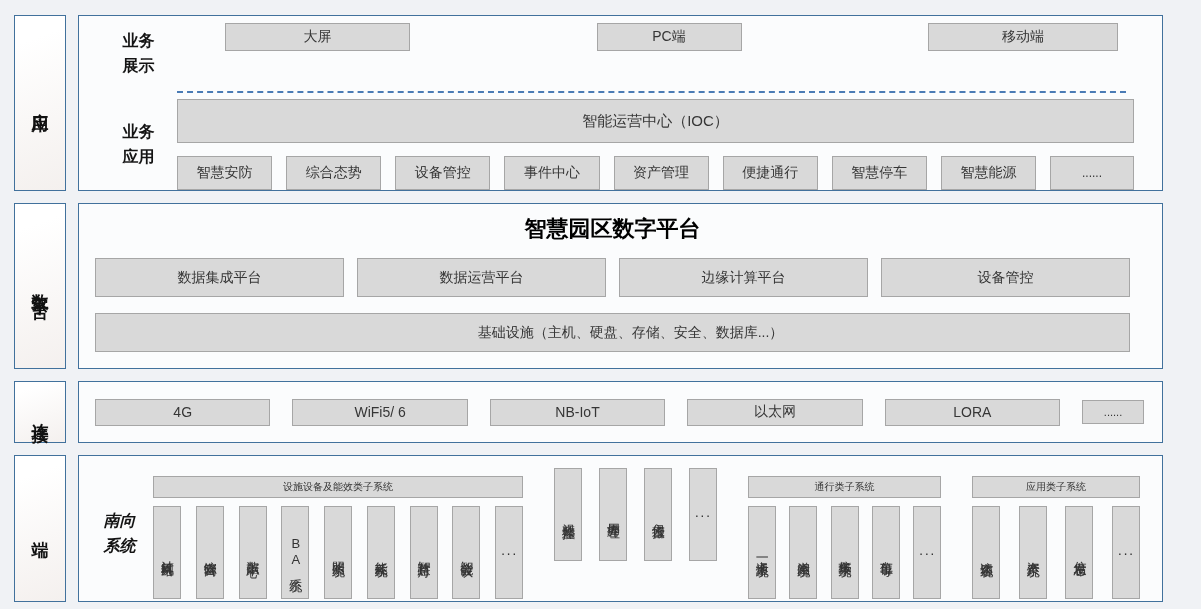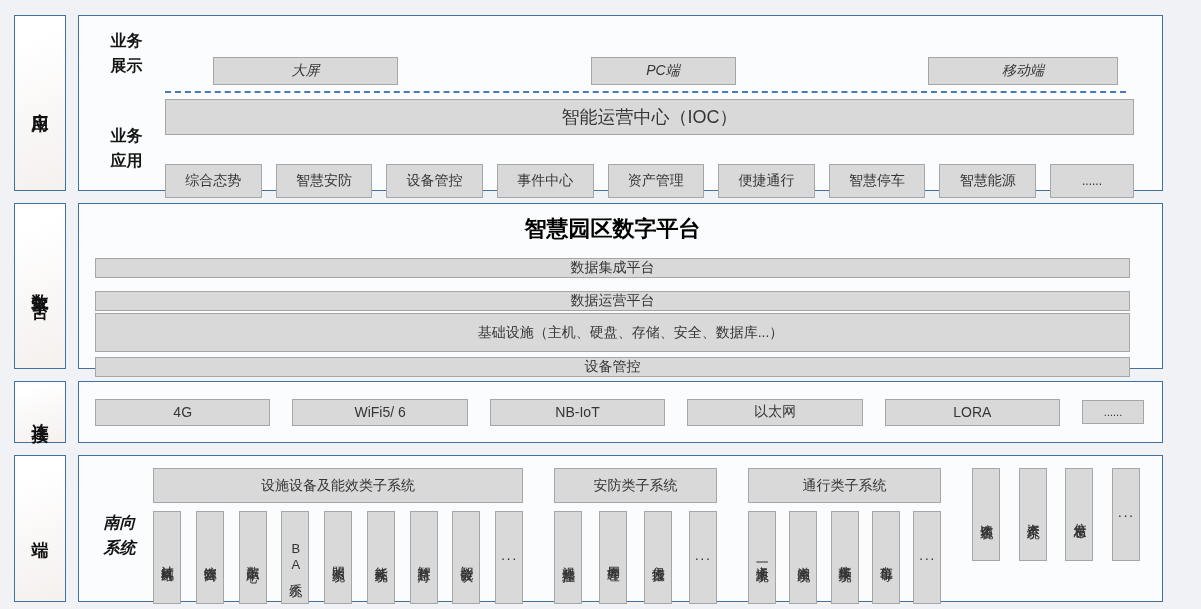--- a/index.html
+++ b/index.html
@@ -53,72 +53,71 @@
     font-weight:bold;font-size:16px;line-height:1.55;color:#141414;
     width:2.2em;text-align:left;
     display:flex;align-items:center;
     margin:0 auto;
   }
   
   .p1{
     display:grid;
     grid-template-columns:74px 1fr;
     grid-template-rows:62px 14px 1fr;
-    padding:7px 28px 11px 12px;
+    padding:7px 28px 11px 24px;
   }
   .p1 .cell-label1{grid-column:1;grid-row:1;display:flex;align-items:center;justify-content:center;}
   .p1 .cell-disp{grid-column:2;grid-row:1;}
   .p1 .cell-div{grid-column:2;grid-row:2;display:flex;align-items:center;}
   .p1 .cell-label2{grid-column:1;grid-row:3;display:flex;align-items:center;justify-content:center;}
   .p1 .cell-apps{grid-column:2;grid-row:3;}
   .display-boxes{
     height:100%;
-    display:flex;align-items:flex-end;justify-content:space-between;
+    display:flex;align-items:flex-start;justify-content:space-between;
     padding:0 16px 0 48px;
-    font-style:italic;
   }
   .display-boxes div.gbox{height:28px;}
   .display-boxes div.gbox:nth-of-type(1){width:185px;}
   .display-boxes div.gbox:nth-of-type(2){width:145px;}
   .display-boxes div.gbox:nth-of-type(3){width:190px;}
   .dashed{
     width:100%;height:0;
     border-top:2px dashed var(--dash);
     margin-right:8px;
   }
-  .ioc{height:36px;margin-bottom:29px;font-size:18px;}
+  .ioc{height:44px;margin-bottom:13px;font-size:15px;}
   .app-boxes{display:flex;gap:14px;height:34px;}
   .app-boxes .abox{flex:1;}
   .app-boxes .abox-more{flex:0 0 84px;order:99;font-size:12px;}
   
   .p2{display:flex;flex-direction:column;padding:6px 32px 13px 16px;}
   .p2-title{
     text-align:center;font-size:22px;font-weight:bold;color:#000;
     margin:4px 0 14px;
   }
-  .platform-boxes{display:flex;gap:13px;height:39px;flex-direction:column;}
+  .platform-boxes{display:flex;gap:13px;height:39px;}
   .platform-boxes .pbox{flex:1;}
   .infra-bar{height:39px;margin-top:16px;padding-left:36px;}
   
   .p3{display:flex;align-items:center;gap:22px;padding:0 18px 0 16px;}
   .p3 .cbox{flex:1;height:27px;}
   .p3 .cbox-more{flex:0 0 62px;height:24px;order:99;font-size:11px;}
   
   .p4{
     display:grid;grid-template-columns:64px 1fr;
     padding:12px 22px 12px 10px;
   }
   .p4 .cell-label{display:flex;align-items:center;justify-content:center;font-style:italic;}
   .groups-row{display:flex;justify-content:space-between;gap:24px;}
   .group{display:flex;flex-direction:column;}
   .group-1{flex:0 1 37.5%;}
   .group-2{flex:0 1 16.5%;}
   .group-3{flex:0 1 19.6%;}
   .group-4{flex:0 1 17.0%;}
-  .group-header{height:35px;font-size:14px;margin-bottom:8px;}
+  .group-header{height:22px;font-size:10px;margin-bottom:8px;margin-top:8px;}
   .group-boxes{display:flex;justify-content:space-between;height:93px;}
   .vbox{
     width:28px;
     background:var(--box-fill);border:1px solid var(--box-border);
     display:flex;align-items:center;justify-content:center;
     writing-mode:vertical-rl;text-orientation:upright;
     font-size:13px;letter-spacing:1px;color:#333;
   }
   .vbox-more{
     width:28px;order:99;
@@ -150,22 +149,22 @@
         <div class="dashed"></div>
       </div>
       <div class="cell-label2">
         <div class="row-label">业务应用</div>
       </div>
       <div class="cell-apps">
         <div class="gbox ioc">智能运营中心（IOC）</div>
         <div class="app-boxes">
 
           <div class="gbox abox-more">......</div>
-        <div class="gbox abox">综合态势</div>
-            <div class="gbox abox">智慧安防</div>
+        <div class="gbox abox">智慧安防</div>
+            <div class="gbox abox">综合态势</div>
             <div class="gbox abox">设备管控</div>
             <div class="gbox abox">事件中心</div>
             <div class="gbox abox">资产管理</div>
             <div class="gbox abox">便捷通行</div>
             <div class="gbox abox">智慧停车</div>
             <div class="gbox abox">智慧能源</div>
           </div>
       </div>
     </div>
 
@@ -210,21 +209,20 @@
               <div class="vbox">数据中心</div>
               <div class="vbox">BA系统</div>
               <div class="vbox">照明系统</div>
               <div class="vbox">能耗系统</div>
               <div class="vbox">智慧路灯</div>
               <div class="vbox">智能会议</div>
             </div>
         </div>
 
         <div class="group group-2">
-          <div class="gbox group-header">安防类子系统</div>
           <div class="group-boxes">
 
             <div class="vbox-more">···</div>
           <div class="vbox">视频监控</div>
               <div class="vbox">周界管理</div>
               <div class="vbox">入侵报警</div>
             </div>
         </div>
 
         <div class="group group-3">
@@ -233,20 +231,21 @@
 
             <div class="vbox-more">···</div>
           <div class="vbox">一卡通系统</div>
               <div class="vbox">道闸系统</div>
               <div class="vbox">停车场系统</div>
               <div class="vbox">车位引导</div>
             </div>
         </div>
 
         <div class="group group-4">
+          <div class="gbox group-header">应用类子系统</div>
           <div class="group-boxes">
 
             <div class="vbox-more">···</div>
           <div class="vbox">访客系统</div>
               <div class="vbox">资产系统</div>
               <div class="vbox">信息发布</div>
             </div>
         </div>
 
       </div>

